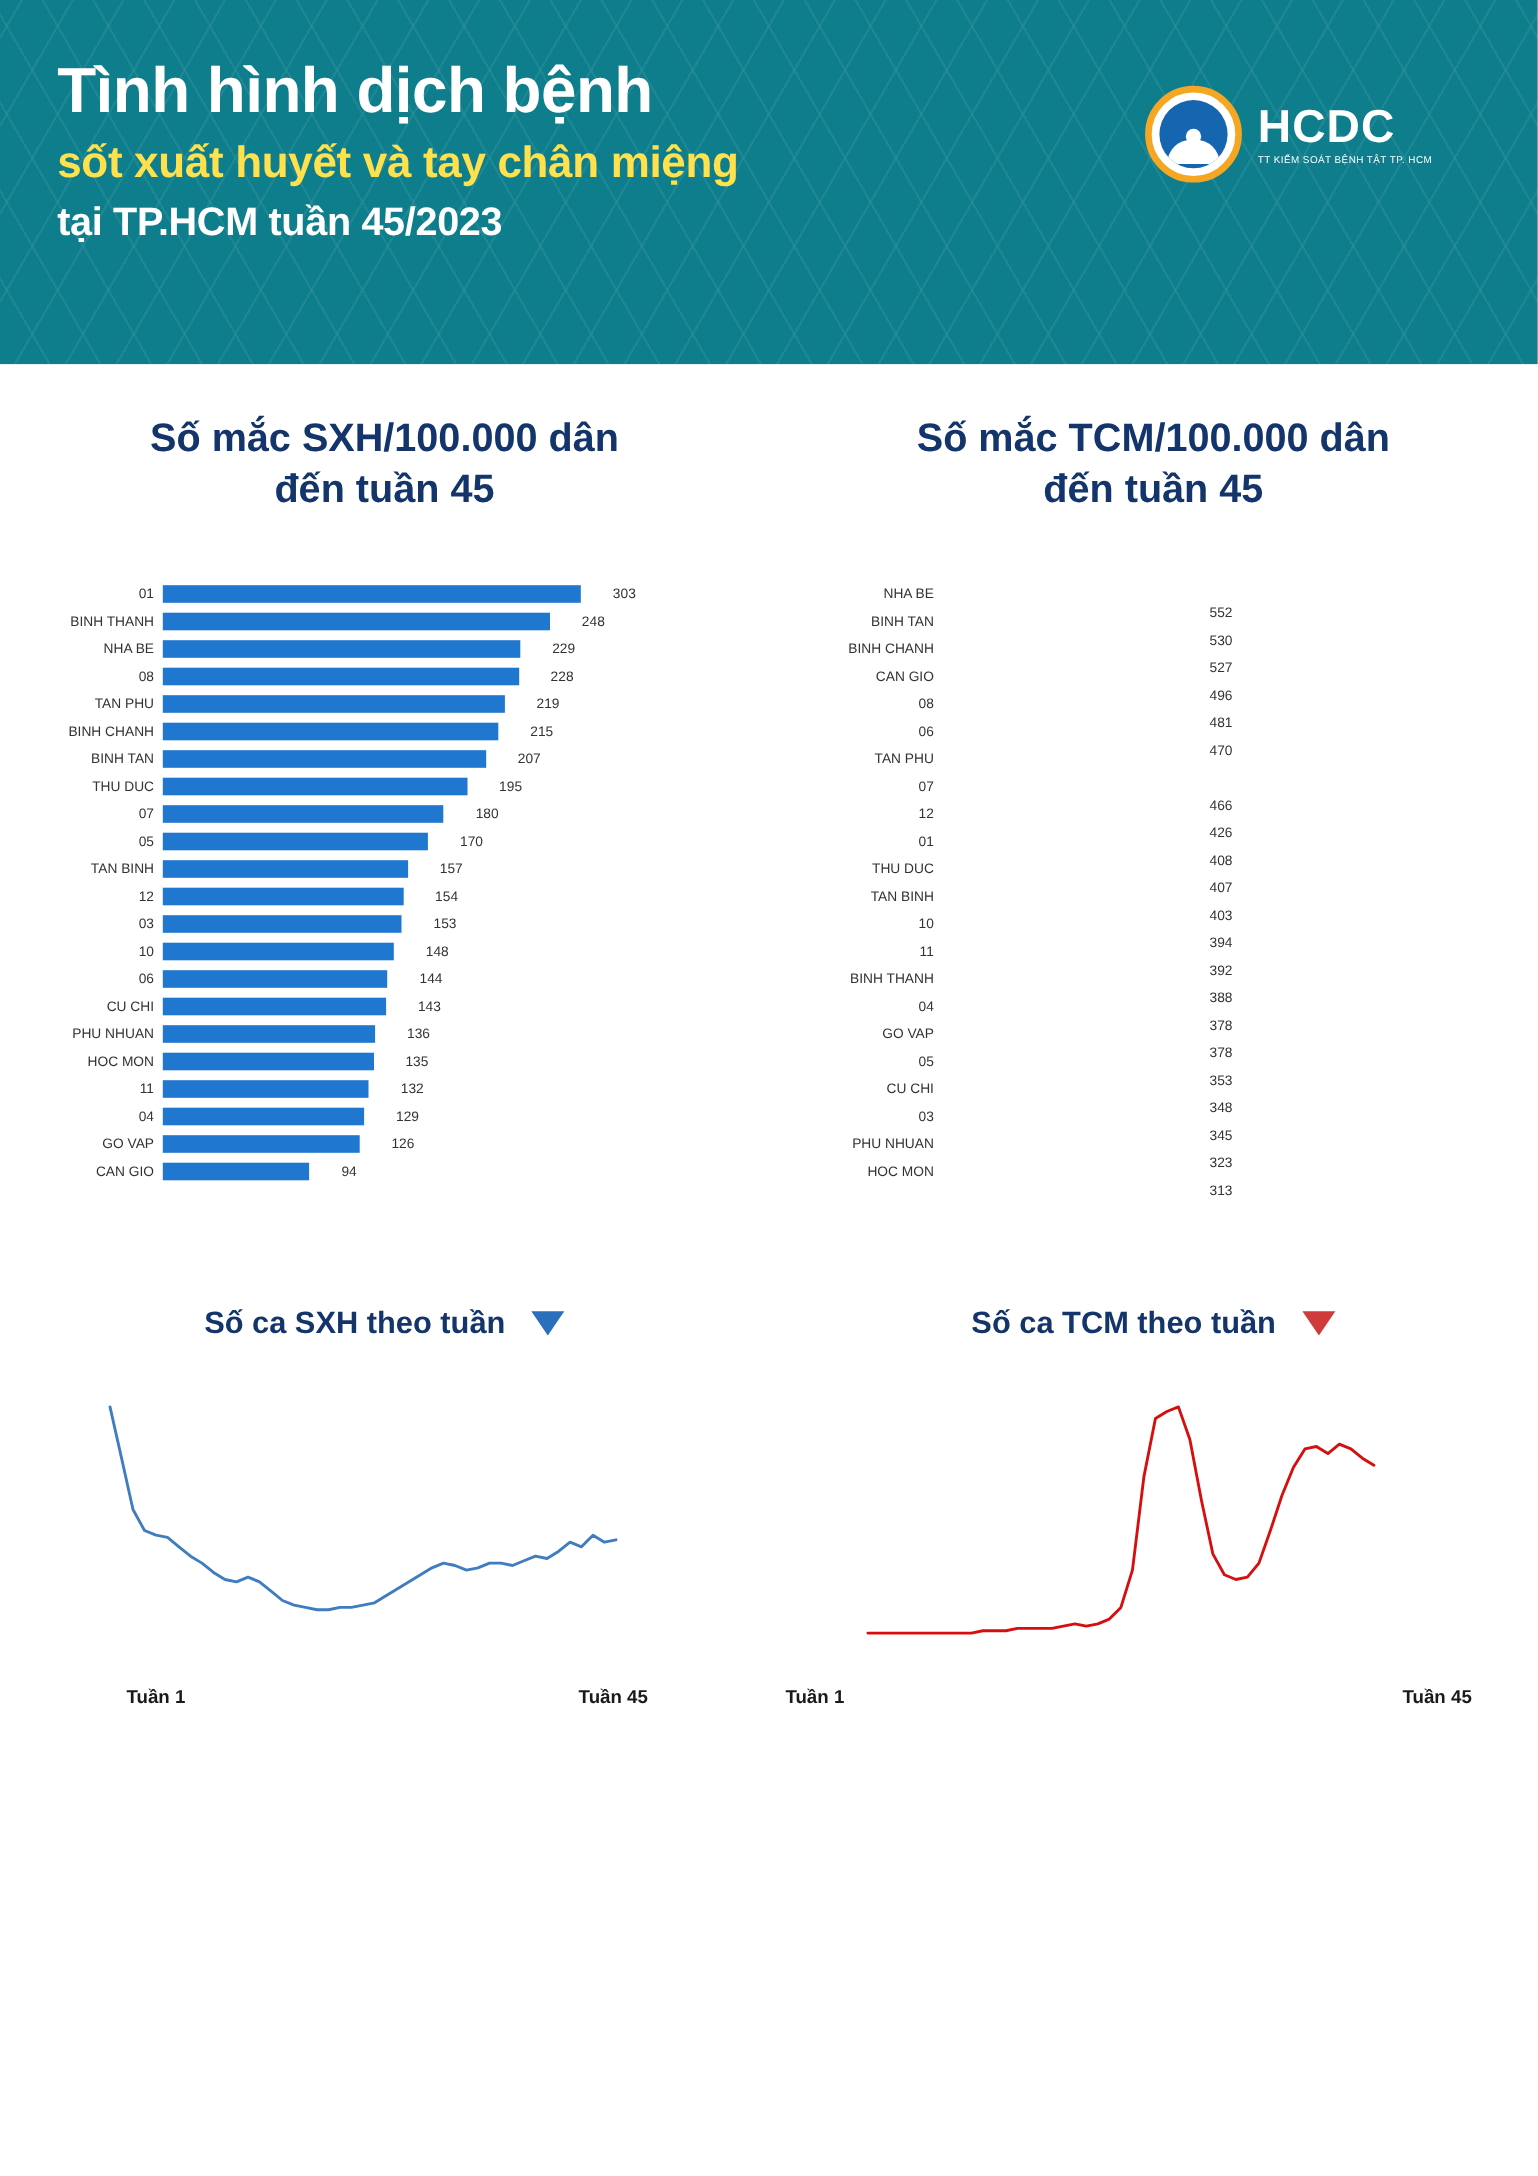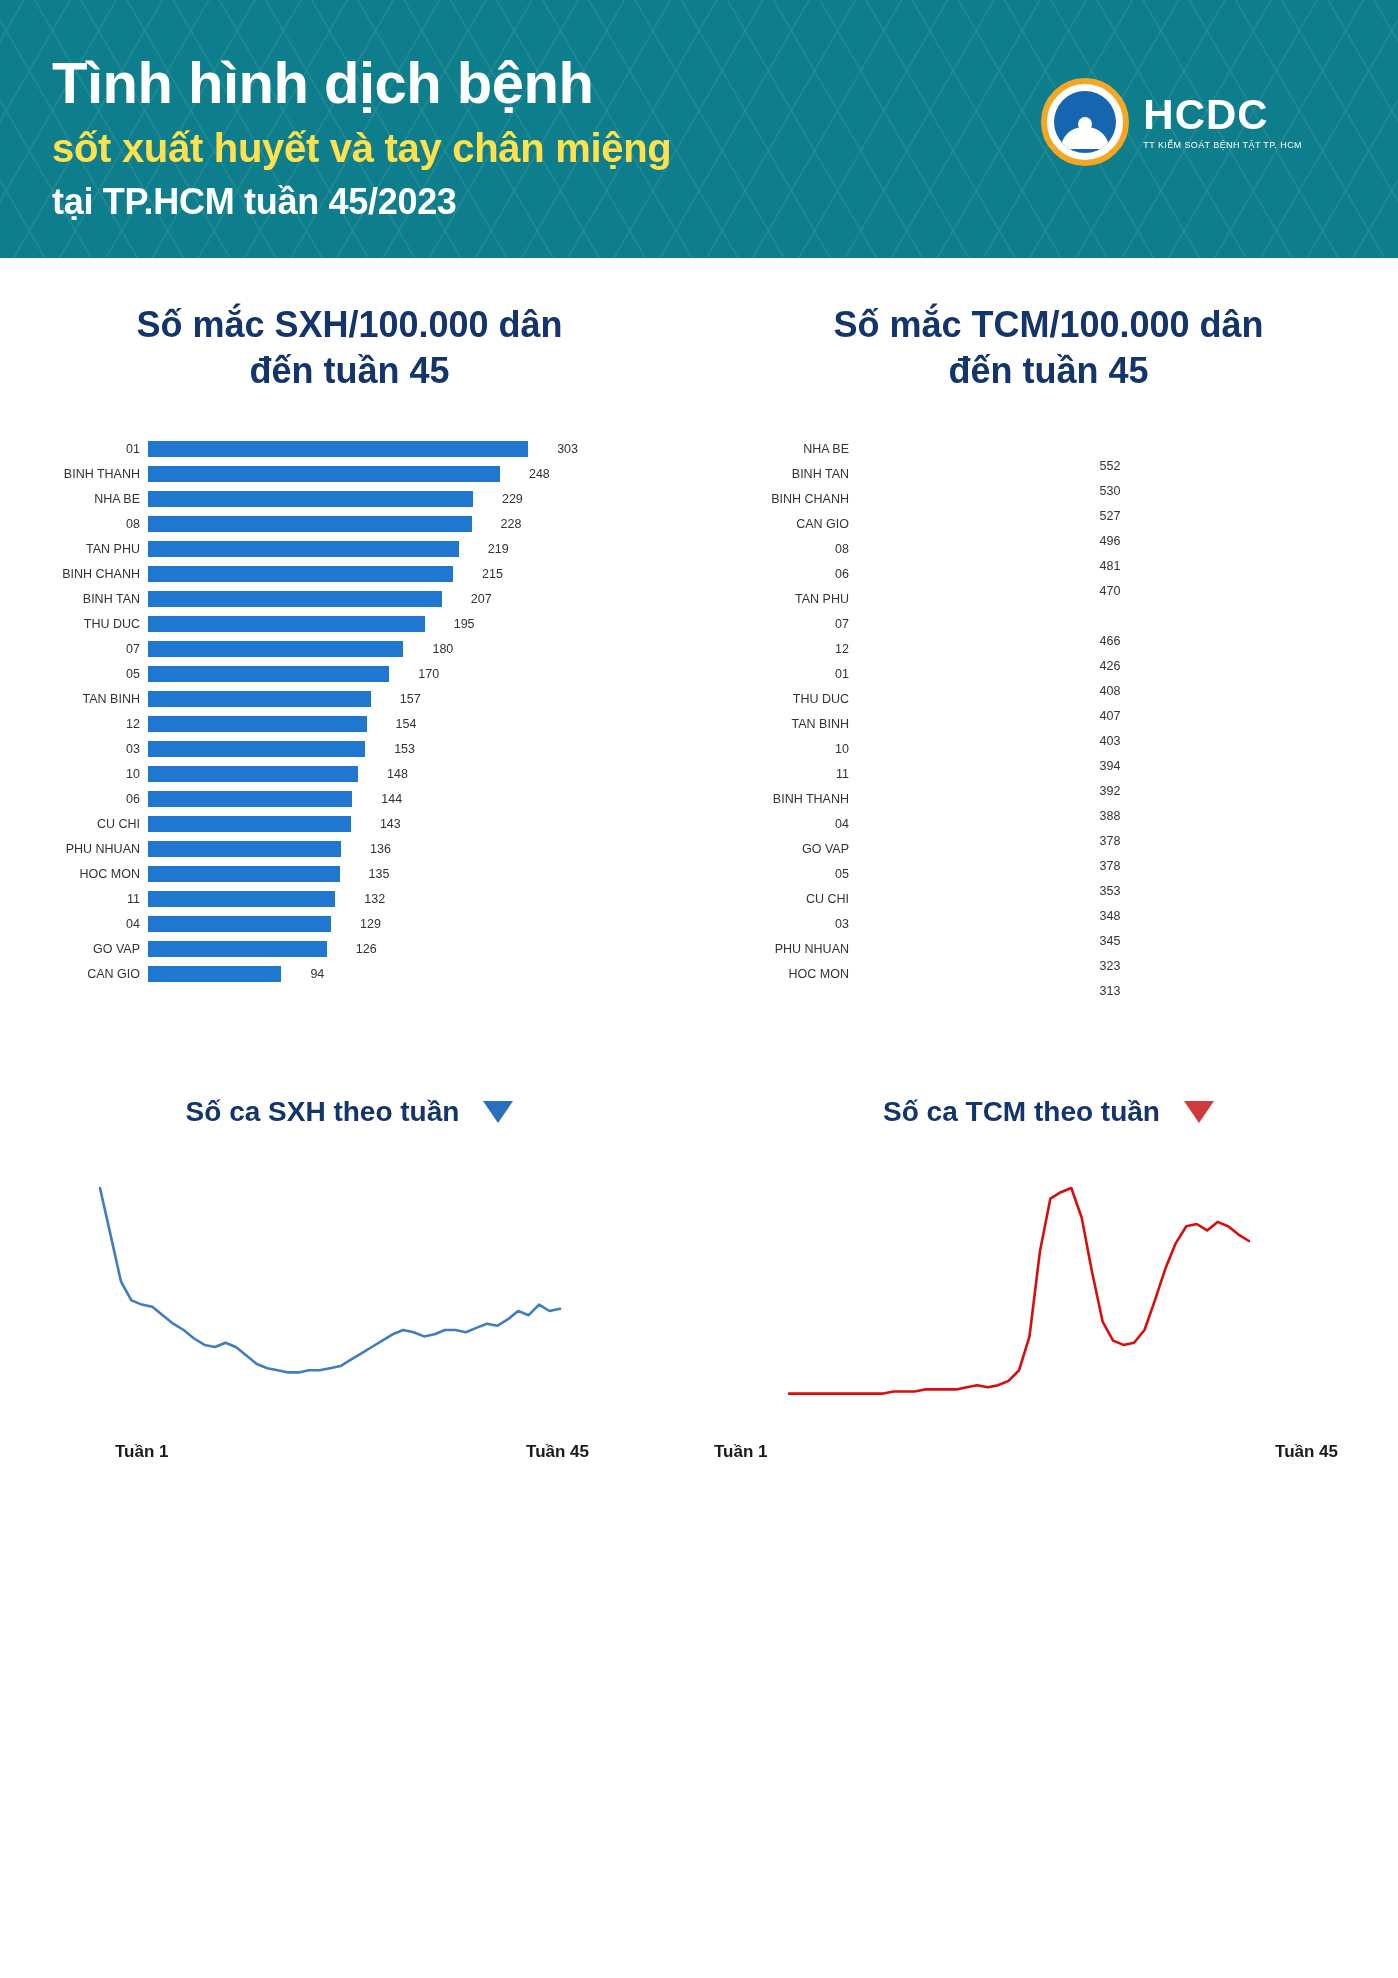--- a/index.html
+++ b/index.html
@@ -12,21 +12,21 @@
     height: 1978px;
     font-family: "Liberation Sans", sans-serif;
     position: relative;
     overflow: hidden;
   }
 
   
   .header {
     position: relative;
     width: 100%;
-    height: 258px;
+    height: 331px;
     background: #0e7e8c;
     overflow: hidden;
   }
   .header-pattern {
     position: absolute;
     inset: 0;
     opacity: 0.12;
     background:
       repeating-linear-gradient(60deg, transparent 0 38px, rgba(255,255,255,.55) 38px 40px),
       repeating-linear-gradient(-60deg, transparent 0 38px, rgba(255,255,255,.55) 38px 40px);
@@ -142,21 +142,21 @@
     text-align: center;
     font-size: 36px;
     font-weight: bold;
     line-height: 1.28;
     color: #1a3a6b;
   }
   .chart-title.sxh { color: #13356b; }
   .chart-title.tcm { color: #13356b; }
 
   .bars {
-    margin-top: 42px;
+    margin-top: 60px;
   }
   .bar-row {
     display: flex;
     align-items: center;
     height: 25px;
   }
   .bar-label {
     font-size: 12.5px;
     color: #333333;
     text-align: right;

